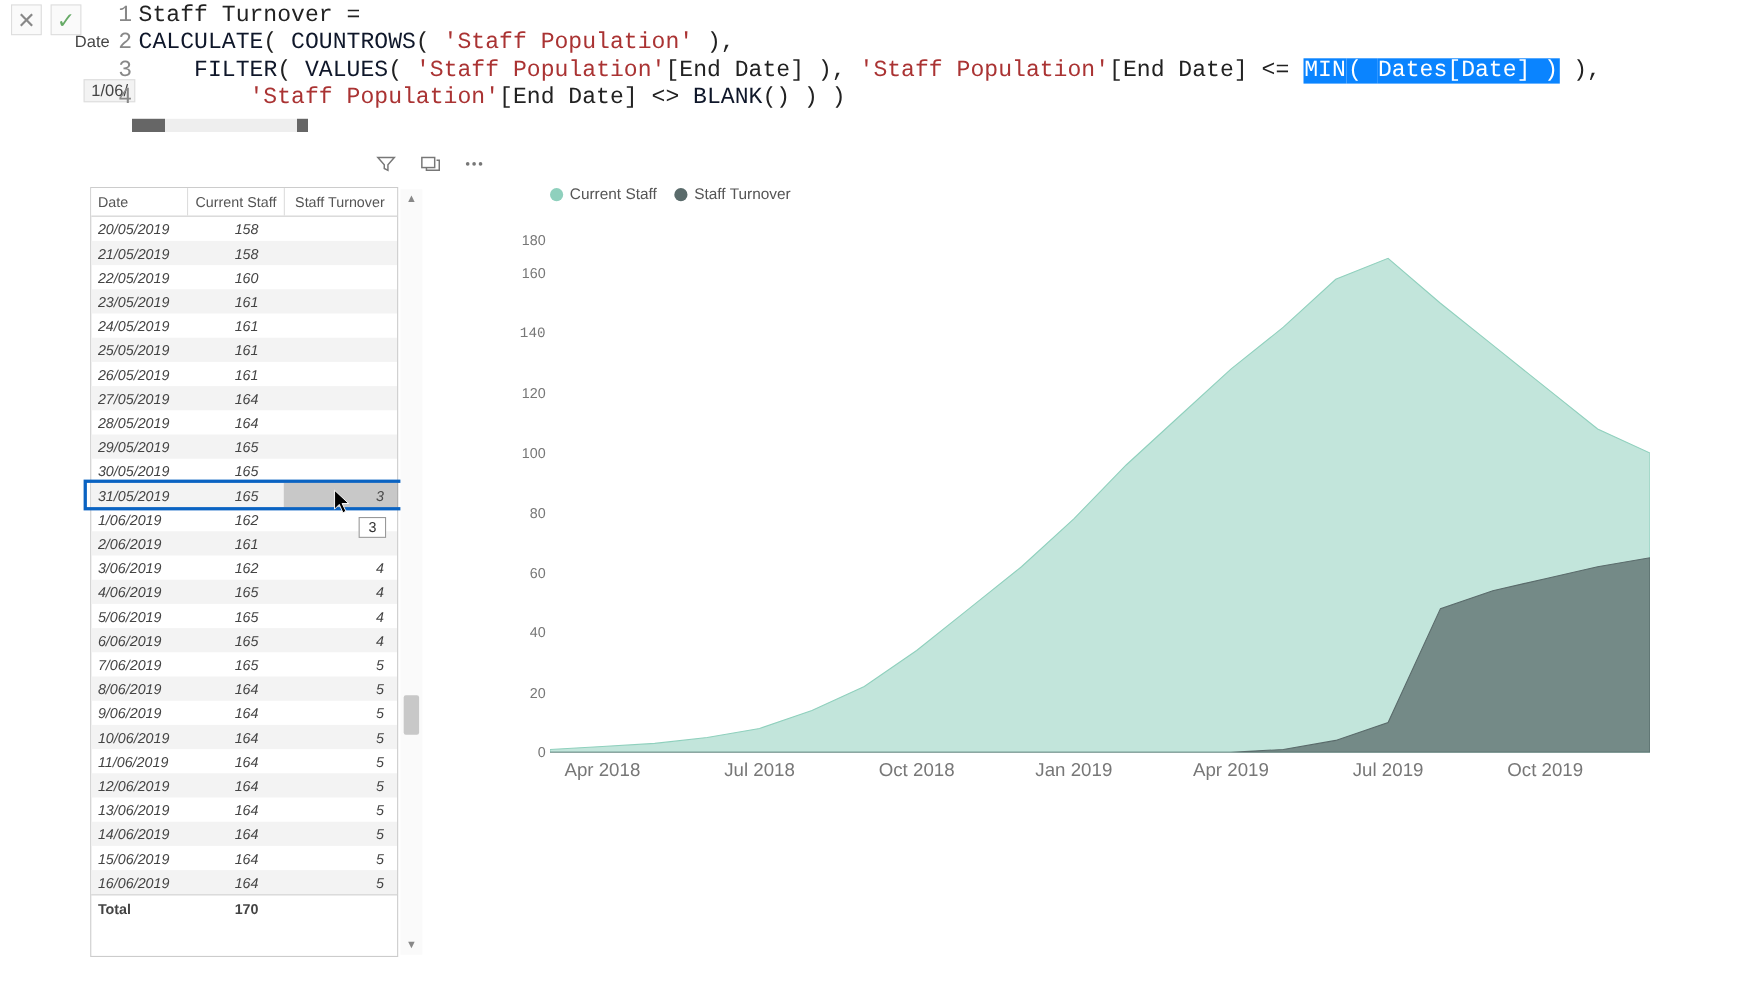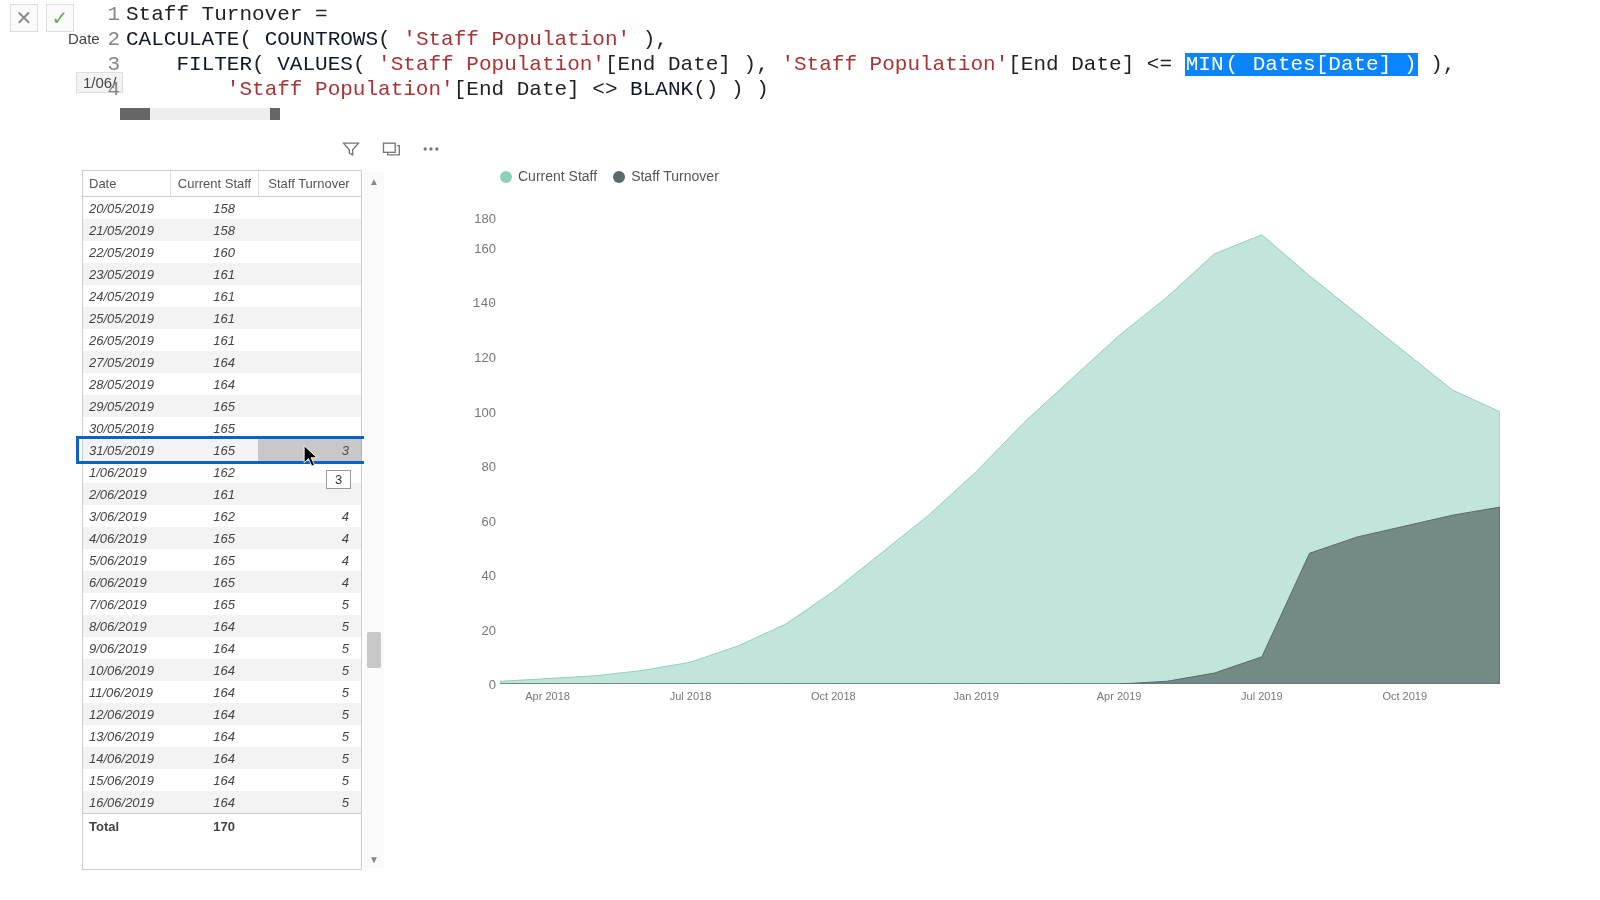--- a/index.html
+++ b/index.html
@@ -57,21 +57,21 @@
 
   
   .chart-wrap { position:absolute; left:500px; top:168px; width:1020px; height:580px; }
   .chart-title { font-size:15px; color:#8a8a8a; margin-bottom:8px;}
   .legend { font-size:14px; color:#555; margin-bottom:10px; display:flex; gap:16px; align-items:center;}
   .swatch { display:inline-block; width:12px; height:12px; border-radius:50%; margin-right:6px; vertical-align:middle;}
   .plot { position:relative; width:1000px; height:490px; }
   .yaxis { position:absolute; left:-40px; top:0; height:100%; width:40px; }
   .ytick { position:absolute; right:4px; font-size:13px; color:#777; transform:translateY(-50%);}
   .xaxis { position:absolute; left:0; bottom:-26px; width:100%; height:20px;}
-  .xtick { position:absolute; font-size:11px; color:#777; transform:translateX(-50%);}
+  .xtick { position:absolute; font-size:17px; color:#777; transform:translateX(-50%);}
   svg.chartsvg { position:absolute; left:0; top:0; }
 </style>
 </head>
 <body>
 
 <div class="formula-row">
   <div class="inline-buttons">
     <div class="ibtn">✕</div>
     <div class="ibtn check">✓</div>
   </div>

